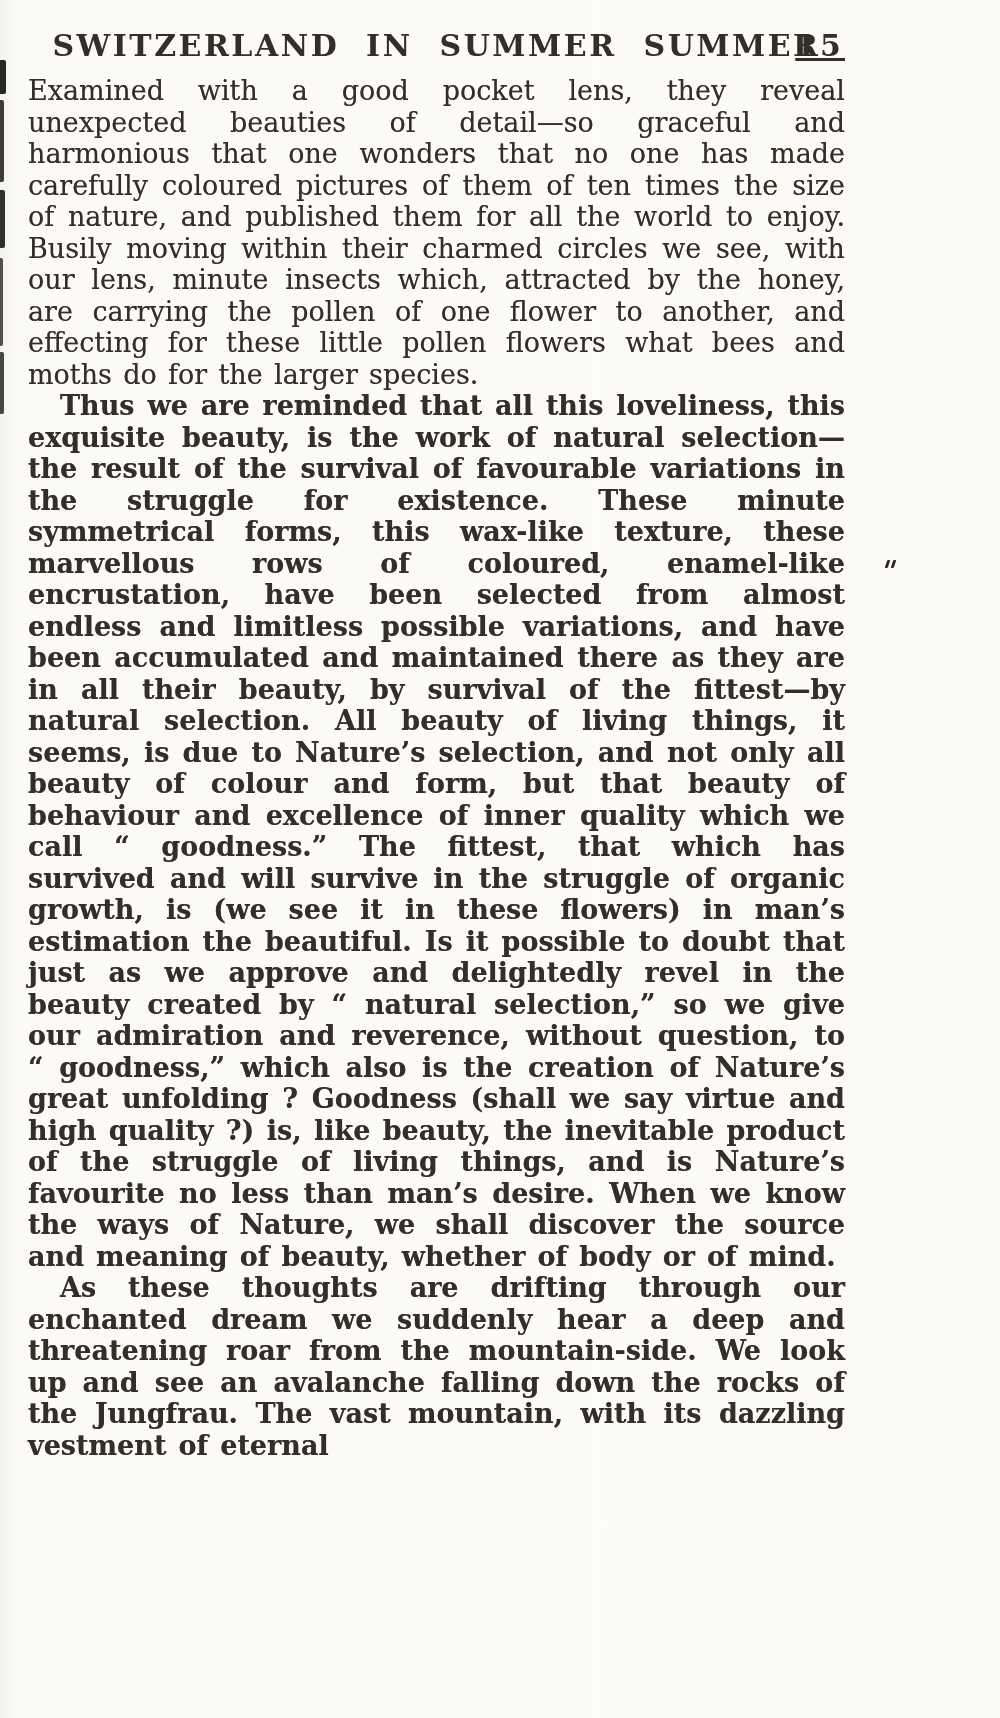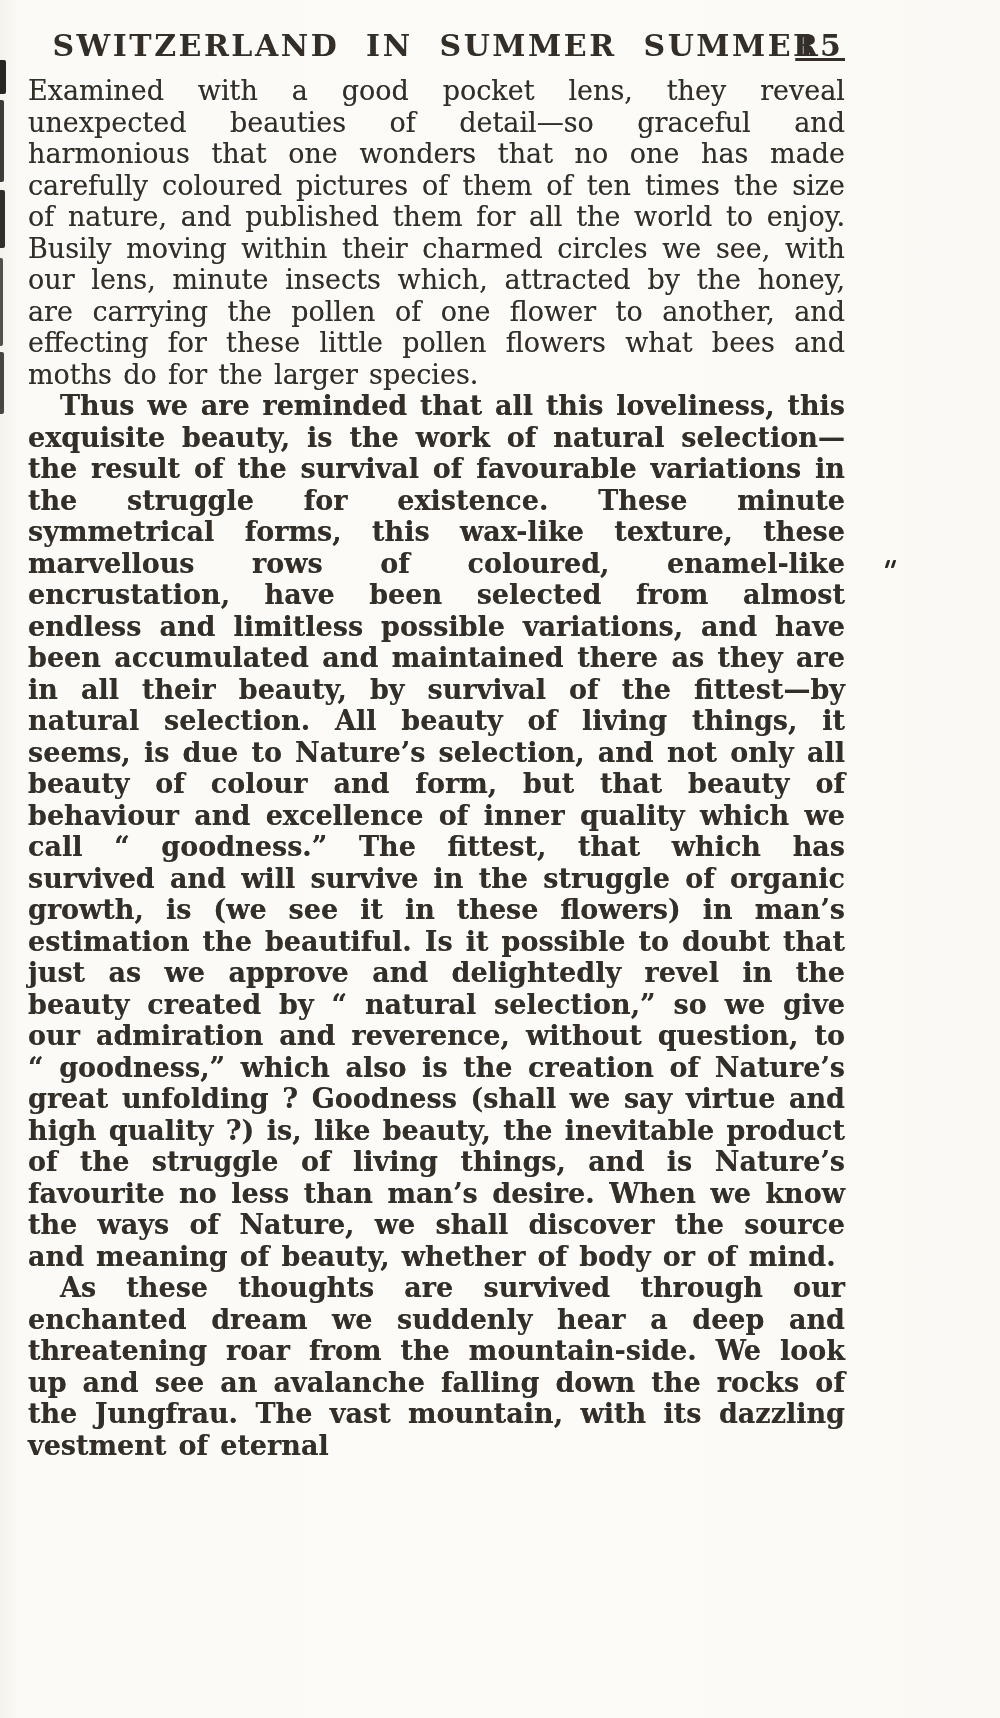--- a/index.html
+++ b/index.html
@@ -109,18 +109,18 @@
   </div>
 
   <div class="running-header">
     <span class="header-title">SWITZERLAND IN SUMMER SUMMER</span>
     <span class="page-number">15</span>
   </div>
 
   <div class="text-block">
     <p class="para no-indent">Examined with a good pocket lens, they reveal unexpected beauties of detail—so graceful and harmonious that one wonders that no one has made carefully coloured pictures of them of ten times the size of nature, and published them for all the world to enjoy. Busily moving within their charmed circles we see, with our lens, minute insects which, attracted by the honey, are carrying the pollen of one flower to another, and effecting for these little pollen flowers what bees and moths do for the larger species.</p>
     <p class="para indent">Thus we are reminded that all this loveliness, this exquisite beauty, is the work of natural selection—the result of the survival of favourable variations in the struggle for existence. These minute symmetrical forms, this wax-like texture, these marvellous rows of coloured, enamel-like encrustation, have been selected from almost endless and limitless possible variations, and have been accumulated and maintained there as they are in all their beauty, by survival of the fittest—by natural selection. All beauty of living things, it seems, is due to Nature’s selection, and not only all beauty of colour and form, but that beauty of behaviour and excellence of inner quality which we call “ goodness.” The fittest, that which has survived and will survive in the struggle of organic growth, is (we see it in these flowers) in man’s estimation the beautiful. Is it possible to doubt that just as we approve and delightedly revel in the beauty created by “ natural selection,” so we give our admiration and reverence, without question, to “ goodness,” which also is the creation of Nature’s great unfolding ? Goodness (shall we say virtue and high quality ?) is, like beauty, the inevitable product of the struggle of living things, and is Nature’s favourite no less than man’s desire. When we know the ways of Nature, we shall discover the source and meaning of beauty, whether of body or of mind.</p>
-    <p class="para indent">As these thoughts are survived through our enchanted dream we suddenly hear a deep and threatening roar from the mountain-side. We look up and see an avalanche falling down the rocks of the Jungfrau. The vast mountain, with its dazzling vestment of eternal</p>
+    <p class="para indent">As these thoughts are drifting through our enchanted dream we suddenly hear a deep and threatening roar from the mountain-side. We look up and see an avalanche falling down the rocks of the Jungfrau. The vast mountain, with its dazzling vestment of eternal</p>
   </div>
 
   <span class="stray-mark"></span>
 
 </div>
 
 </body></html>

